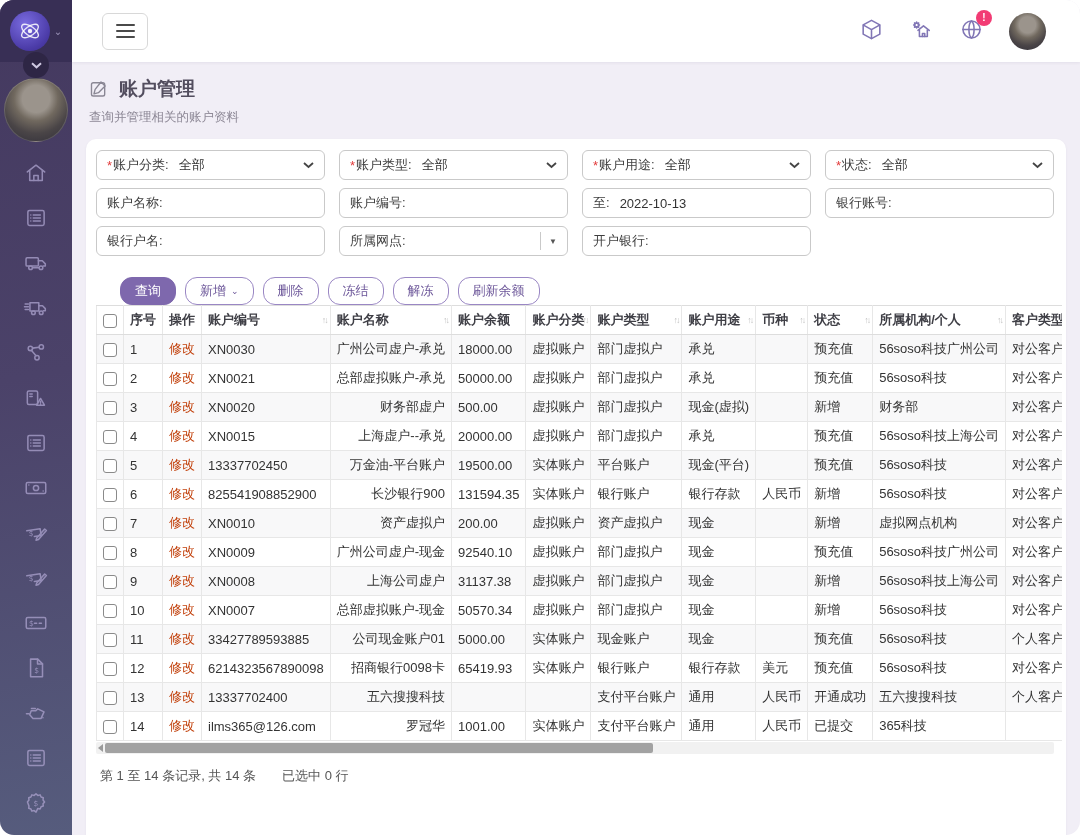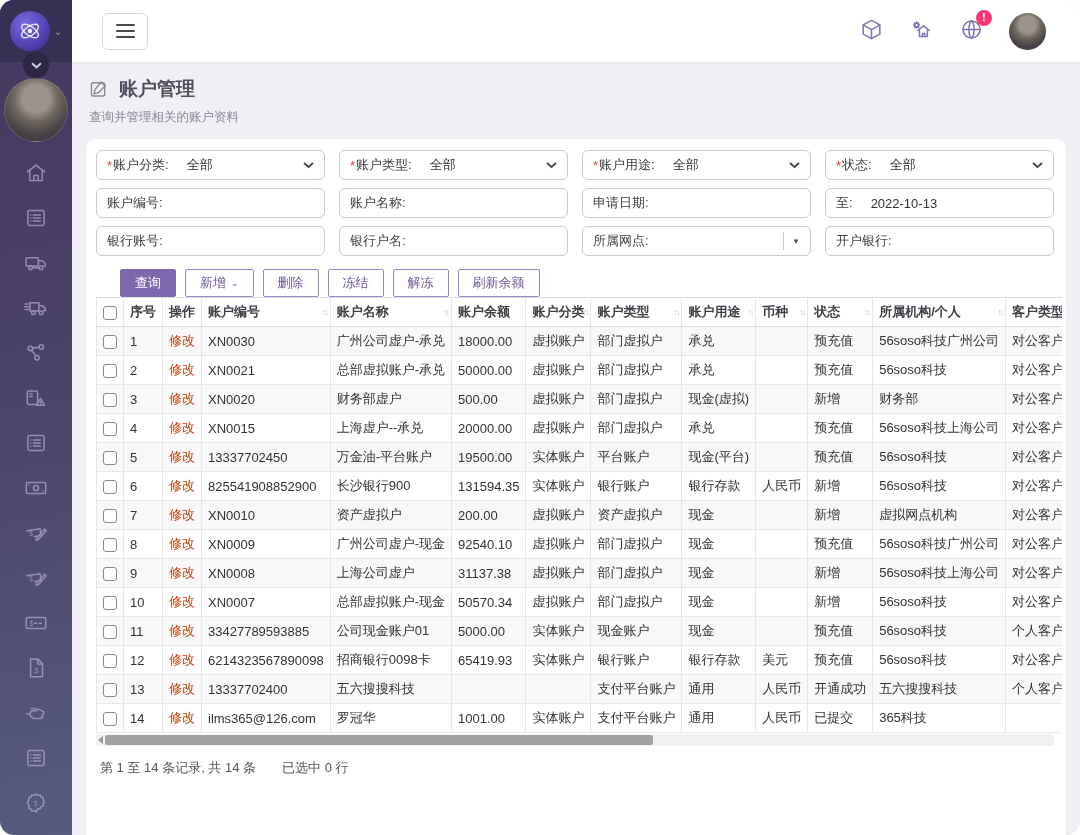--- a/index.html
+++ b/index.html
@@ -44,45 +44,45 @@
   .page-subtitle { margin:7px 0 0 1px; font-size:12.5px; color:#8d8896; padding-left:16px; }
 
   
   .card { margin:13px 14px 0 14px; background:#fff; border-radius:10px; padding:11px 4px 0 10px; height:740px; box-shadow:0 1px 3px rgba(40,30,70,.05); position:relative; }
 
   
   .filters { display:grid; grid-template-columns:repeat(4,1fr); gap:8px 14px; padding-right:8px; }
   .field { height:30px; border:1px solid #c9c9c9; border-radius:6px; display:flex; align-items:center; padding:0 10px; font-size:13px; color:#3f3f3f; background:#fff; cursor:pointer; }
   .field .req { color:#e23b3b; margin-right:1px; }
   .field .flabel { white-space:nowrap; }
-  .field .fvalue { margin-left:18px; color:#333; }
+  .field .fvalue { margin-left:10px; color:#333; }
   .field .caret { margin-left:auto; display:flex; }
   .field .caret svg { stroke:#444; fill:none; stroke-width:1.8; }
   .field .s2-div { margin-left:auto; width:1px; height:18px; background:#c9c9c9; margin-right:8px; }
   .field .s2-arrow { font-size:8px; color:#555; }
 
   
   .toolbar { margin:13px 0 0 24px; display:flex; gap:9px; }
-  .btn { font-size:13px; padding:4px 14px; border-radius:2px; border:1px solid #9a87c4; background:#fff; color:#6c5699; cursor:pointer; display:flex; align-items:center; gap:5px; font-family:inherit; }
+  .btn { font-size:13px; padding:4px 14px; border-radius:12px; border:1px solid #9a87c4; background:#fff; color:#6c5699; cursor:pointer; display:flex; align-items:center; gap:5px; font-family:inherit;margin-top:8px; }
   .btn.primary { background:#7e68ad; border-color:#7e68ad; color:#fff; }
   .btn .bcaret { font-size:9px; }
 
   
   .pagesize { margin:11px 0 7px 4px; font-size:13.5px; color:#333; display:flex; align-items:center; gap:6px; }
   .ps-select { width:58px; height:23px; border:1px solid #8a8a8a; border-radius:3px; display:flex; align-items:center; justify-content:space-between; padding:0 5px 0 7px; font-size:13px; color:#222; cursor:pointer; }
   .ps-select svg { stroke:#222; fill:none; stroke-width:2; }
 
   
   .table-wrap { overflow:hidden; width:100%; }
   table { border-collapse:collapse; table-layout:fixed; font-size:13px; color:#333; }
   th,td { border:1px solid #e7e7e7; padding:5px 6px; overflow:hidden; white-space:nowrap; height:28px; }
   thead th { font-weight:600; color:#3f3f46; text-align:left; background:#fff; border-top:1px solid #ddd; border-bottom:1px solid #ddd; position:relative; }
   tbody tr:nth-child(odd) td { background:#f8f8f9; }
   tbody tr:nth-child(even) td { background:#fff; }
-  td.num { }
+  td.num { text-align:right; }
   .sort { position:absolute; right:3px; top:50%; transform:translateY(-50%); font-size:9px; color:#c3c3c3; letter-spacing:-2px; }
   .op-link { color:#c2410c; cursor:pointer; }
   .cbx { display:inline-block; width:14px; height:14px; border:1.4px solid #8a8a8a; border-radius:3px; background:#fff; vertical-align:middle; cursor:pointer; }
   tr.total-row td { background:#fafafa !important; font-weight:400; }
 
   
   .hscroll { margin-top:1px; height:12px; background:#f1f1f1; border-radius:2px; position:relative; margin-right:8px; display:flex; align-items:center; }
   .hs-arrow { width:0; height:0; border-top:4px solid transparent; border-bottom:4px solid transparent; border-right:5px solid #9a9a9a; margin-left:2px; }
   .hs-thumb { position:absolute; left:9px; top:1px; height:10px; width:548px; background:#a2a2a2; border-radius:2px; cursor:grab; }
 
@@ -308,27 +308,24 @@
               <span class="req">*</span>
               <span class="flabel">状态:</span>
               <span class="fvalue">全部</span>
               <span class="caret">
                 <svg width="11" height="7" viewBox="0 0 11 7">
                   <path d="M1 1l4.5 4L10 1"></path>
                 </svg>
               </span>
             </div>
             <div class="field">
+              <span class="flabel">账户名称:</span>
+            </div>
+            <div class="field">
               <span class="flabel">账户编号:</span>
-            </div>
-            <div class="field">
-              <span class="flabel">账户名称:</span>
-            </div>
-            <div class="field">
-              <span class="flabel">申请日期:</span>
             </div>
             <div class="field">
               <span class="flabel">至:</span>
               <span class="fvalue">2022-10-13</span>
             </div>
             <div class="field">
               <span class="flabel">银行账号:</span>
             </div>
             <div class="field">
               <span class="flabel">银行户名:</span>

